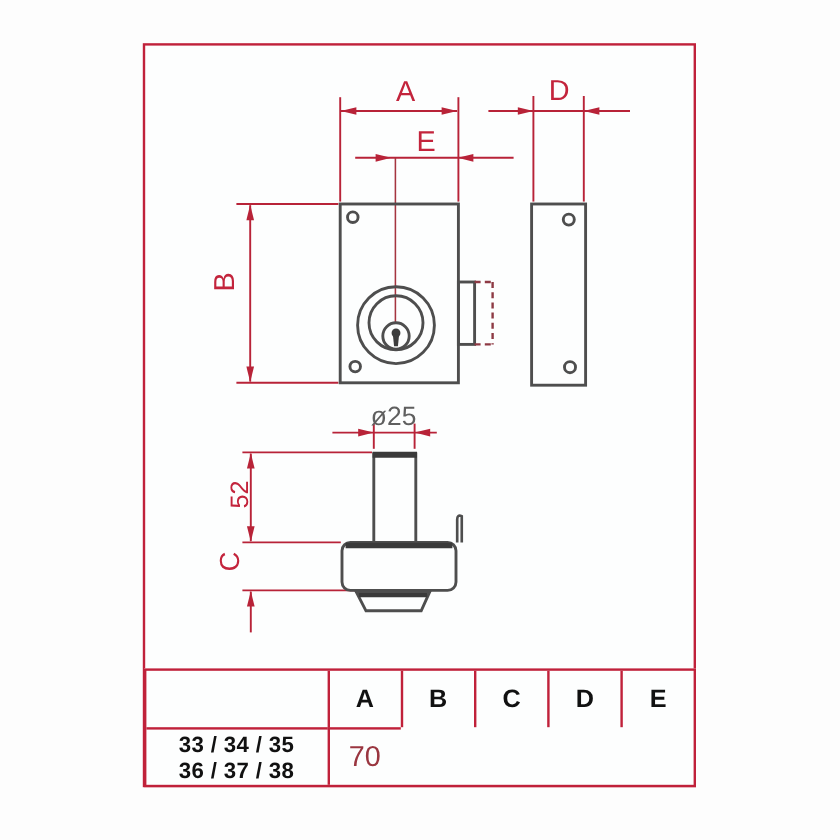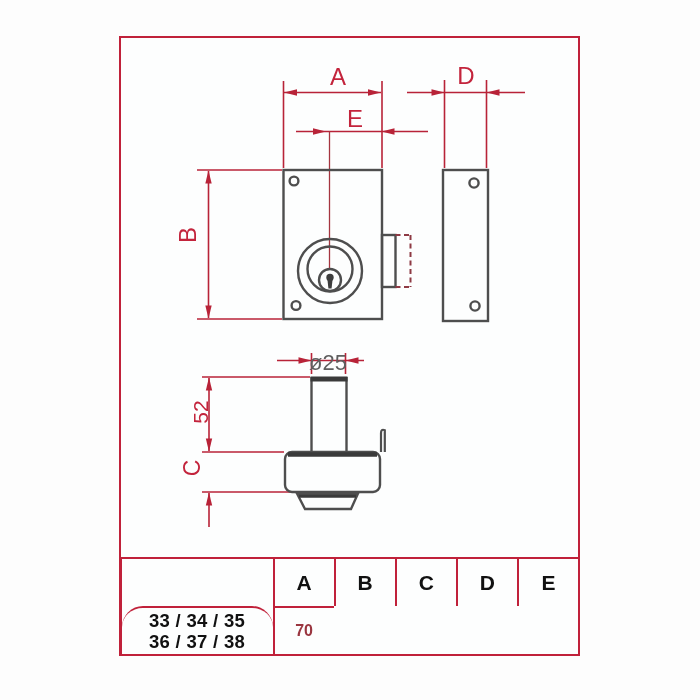--- a/index.html
+++ b/index.html
@@ -10,35 +10,35 @@
   .frame{
     position:absolute;left:119px;top:36px;width:461px;height:620px;
     box-sizing:border-box;border:2.5px solid #c0213a;background:#fdfefe;
   }
   svg.diagram{position:absolute;left:0;top:0;width:700px;height:700px;}
   .dim-label{
     position:absolute;color:#c3243c;font-weight:400;white-space:nowrap;
     transform:translate(-50%,-50%);line-height:1;
   }
   .dim-label.rot{transform:translate(-50%,-50%) rotate(-90deg);}
-  .dim-label.gray{color:#5f5f5f;margin-top:16px;}
+  .dim-label.gray{color:#5f5f5f;}
   .spec-table{
     position:absolute;left:119.5px;top:557px;width:460.5px;height:99px;
     box-sizing:border-box;border:2.5px solid #c0213a;background:#fdfefe;
     display:grid;grid-template-columns:151px repeat(5,1fr);grid-template-rows:47px 1fr;
   }
   .cell{
     box-sizing:border-box;display:flex;align-items:center;justify-content:center;
   }
   .cell.bl{border-left:2.5px solid #c0213a;}
   .cell.bt{border-top:2.5px solid #c0213a;}
   .cell.hdr{font-weight:700;font-size:21px;color:#111;}
-  .cell.val{font-size:16px;color:#9a3640;font-weight:700;}
+  .cell.val{font-size:24px;color:#9a3640;font-weight:400;}
   .cell.rowlabel{flex-direction:column;align-items:center;justify-content:center;
-    font-weight:700;font-size:18.5px;color:#111;line-height:21px;letter-spacing:.3px;border-radius:21px;}
+    font-weight:700;font-size:18.5px;color:#111;line-height:21px;letter-spacing:.3px;}
 </style>
 </head>
 <body>
 
 <div class="canvas">
 
   <div class="frame"></div>
 
   <svg class="diagram" viewBox="0 0 700 700">
 

